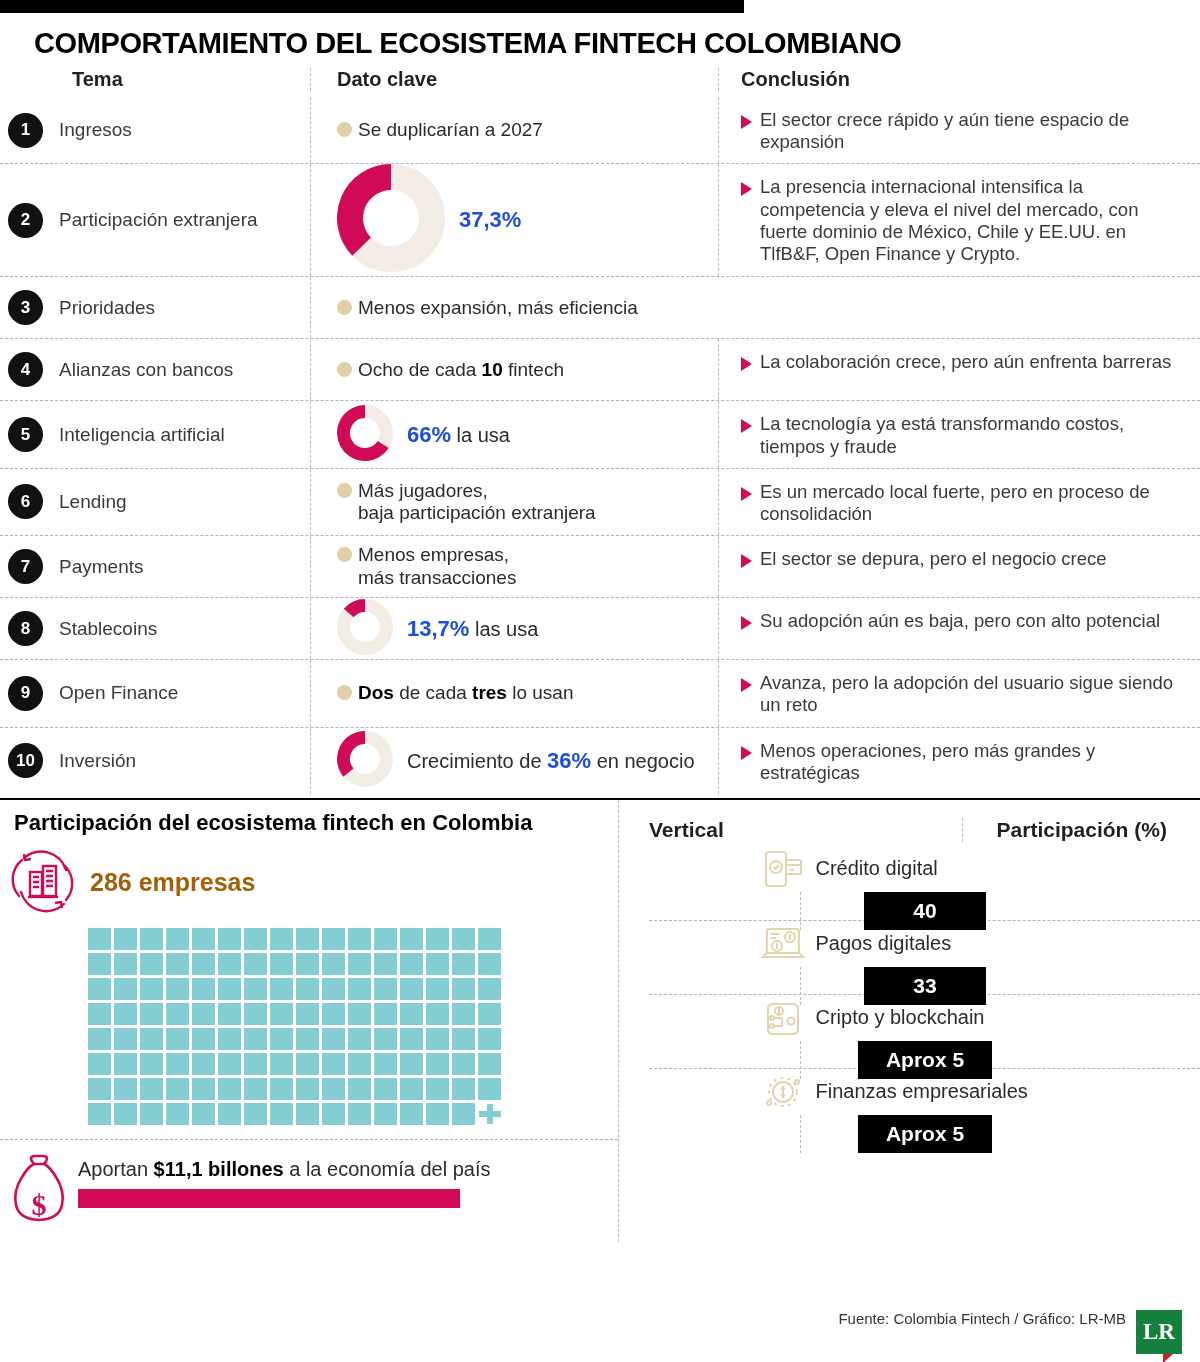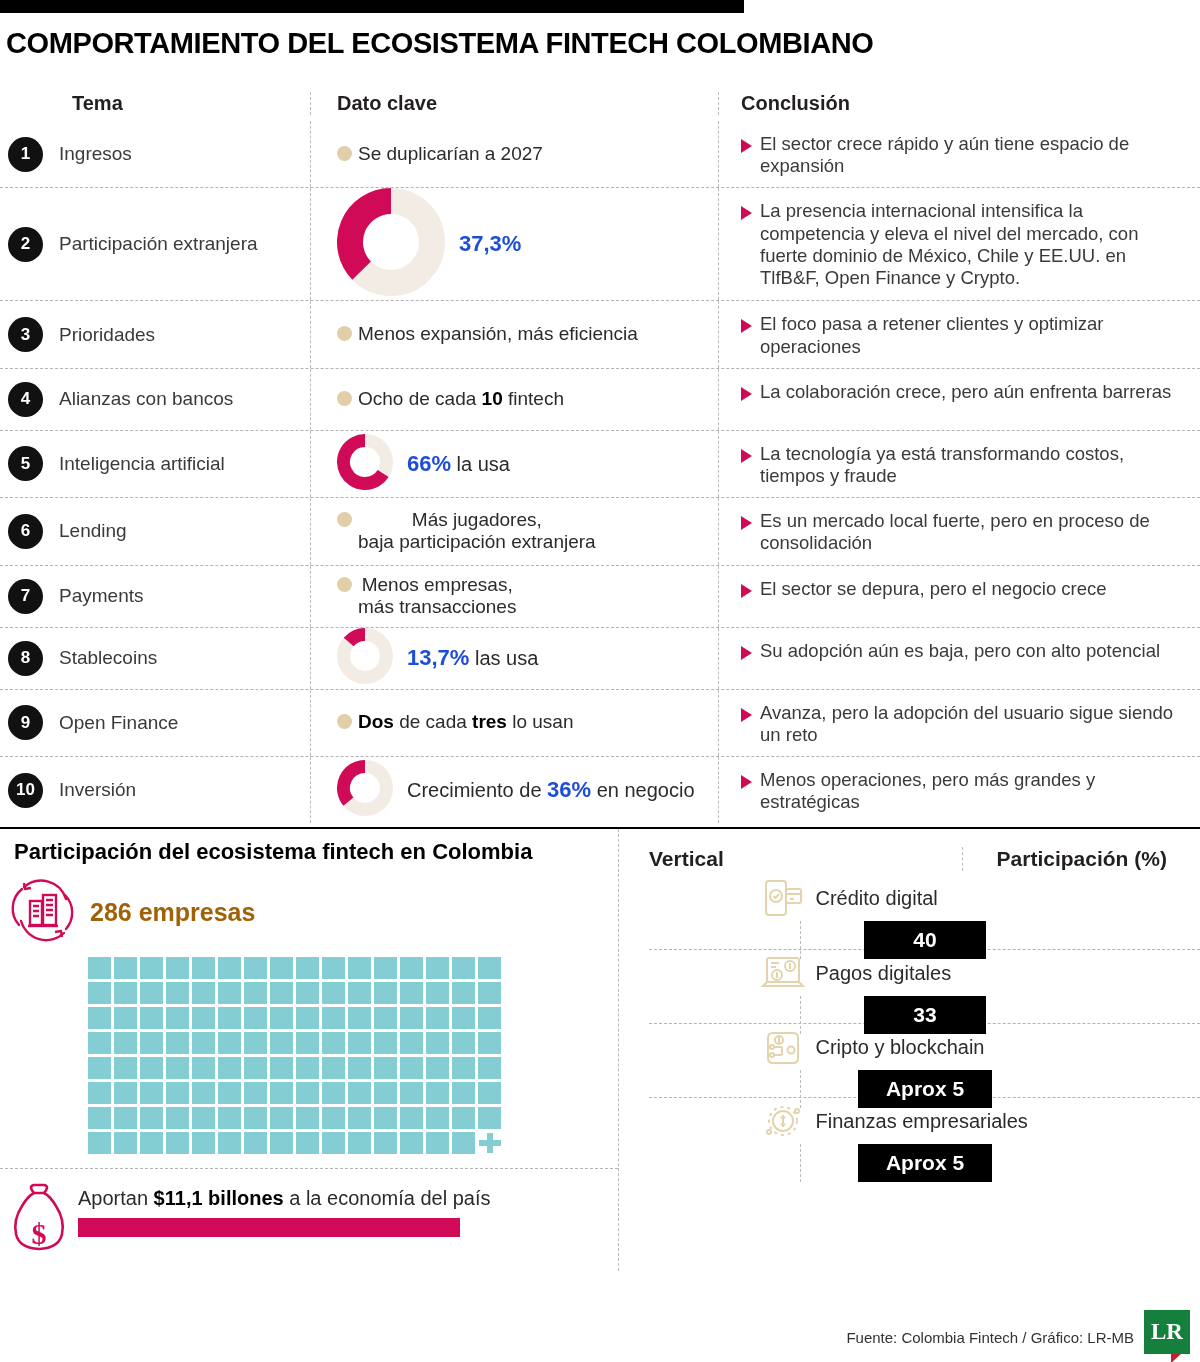--- a/index.html
+++ b/index.html
@@ -18,26 +18,27 @@
     background: #000000;
     margin-left: 0;
   }
   .headline {
     font-size: 29px;
     font-weight: bold;
     letter-spacing: -0.4px;
     padding: 14px 0 8px 6px;
     color: #000;
     white-space: nowrap;
+    margin-left: 28px;
   }
 
   
   .table {
     position: relative;
-    margin-top: 24px;
+    margin-top: 0;
   }
   .thead {
     display: flex;
     font-size: 20px;
     font-weight: bold;
     padding-bottom: 6px;
   }
   .col-tema   { width: 310px; padding-left: 72px; }
   .col-dato   { width: 408px; padding-left: 26px; border-left: 1px dashed #bbb; }
   .col-concl  { width: 470px; padding-left: 22px; border-left: 1px dashed #bbb; }
@@ -55,21 +56,20 @@
     display: flex;
     align-items: center;
     padding-left: 8px;
   }
   .cell-dato {
     width: 408px;
     border-left: 1px dashed #bbb;
     display: flex;
     align-items: center;
     padding-left: 26px;
-    text-align: center;
   }
   .cell-concl {
     width: 470px;
     border-left: 1px dashed #bbb;
     display: flex;
     align-items: flex-start;
     padding: 12px 4px 10px 22px;
   }
 
   .num {
@@ -183,24 +183,23 @@
     background: #000; color: #fff;
     font-size: 21px; font-weight: bold;
     padding: 7px 28px;
     min-width: 122px;
     text-align: center;
   }
   .vt-icon { width: 46px; height: 46px; margin-right: 10px; flex: 0 0 auto; }
 
   .footer {
     position: absolute;
-    right: 10px;
+    right: 18px;
     bottom: 8px;
     display: flex;
-    align-items: flex-end;
   }
   .source { font-size: 15px; color: #333; margin-right: 10px; margin-bottom: 8px; }
   .lr-logo {
     width: 46px; height: 44px;
     background: #15803d;
     color: #fff;
     font-family: "Liberation Serif", serif;
     font-weight: bold;
     font-size: 23px;
     display: flex; align-items: center; justify-content: center;
@@ -266,24 +265,20 @@
         <div class="cell-tema">
        <span class="num">3</span>
        <span class="tema-label">Prioridades</span>
      </div>
      <div class="cell-dato">
           <div class="dato-wrap">
         <span class="dot"></span>
         <span class="dato-text"><span>Menos expansión, más eficiencia</span></span>
       </div>
         </div>
-     <div class="cell-concl">
-       <span class="arrow"></span>
-       <span class="concl-text">El foco pasa a retener clientes y optimizar operaciones</span>
-     </div>
       </div>
       <div class="trow">
         <div class="cell-tema">
        <span class="num">4</span>
        <span class="tema-label">Alianzas con bancos</span>
      </div>
      <div class="cell-dato">
           <div class="dato-wrap">
         <span class="dot"></span>
         <span class="dato-text">Ocho de cada <b>10</b> fintech</span>

